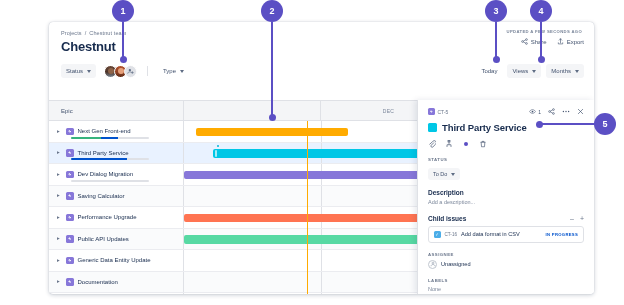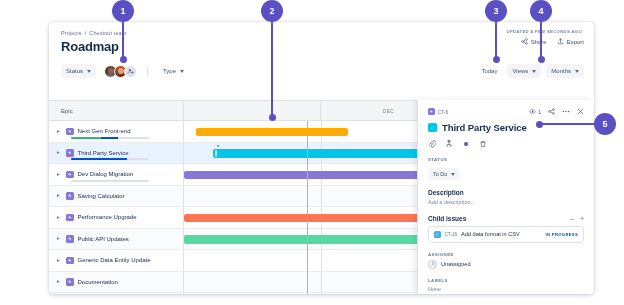--- a/index.html
+++ b/index.html
@@ -158,21 +158,21 @@
 <body>
 
 <div id="stage">
 
   <div class="app">
 
     <div class="hdr">
       <div class="crumb">
         <a href="#">Projects</a><span class="sep">/</span><a href="#">Chestnut team</a>
       </div>
-      <div class="page-title">Roadmap</div>
+      <div class="page-title">Chestnut</div>
 
       <div class="updated">UPDATED A FEW SECONDS AGO</div>
 
       <div class="hdr-actions">
         <div class="hact">
           <svg width="7" height="7" viewBox="0 0 16 16">
             <circle cx="12.5" cy="3.5" r="2" fill="none" stroke="#42526e" stroke-width="1.4"></circle>
             <circle cx="3.5" cy="8" r="2" fill="none" stroke="#42526e" stroke-width="1.4"></circle>
             <circle cx="12.5" cy="12.5" r="2" fill="none" stroke="#42526e" stroke-width="1.4"></circle>
             <path d="M5.3 7L10.8 4.3M5.3 9L10.8 11.7" stroke="#42526e" stroke-width="1.4" fill="none"></path>

